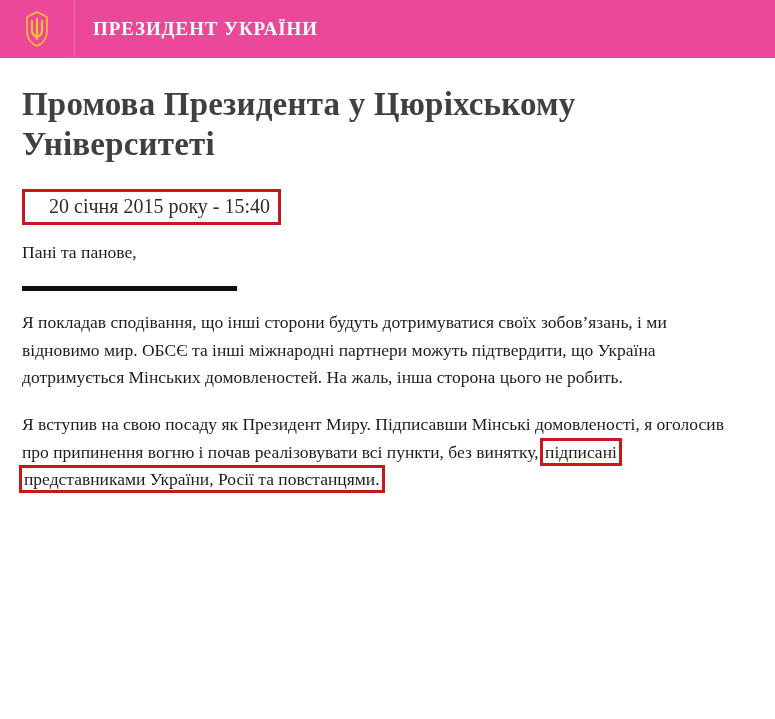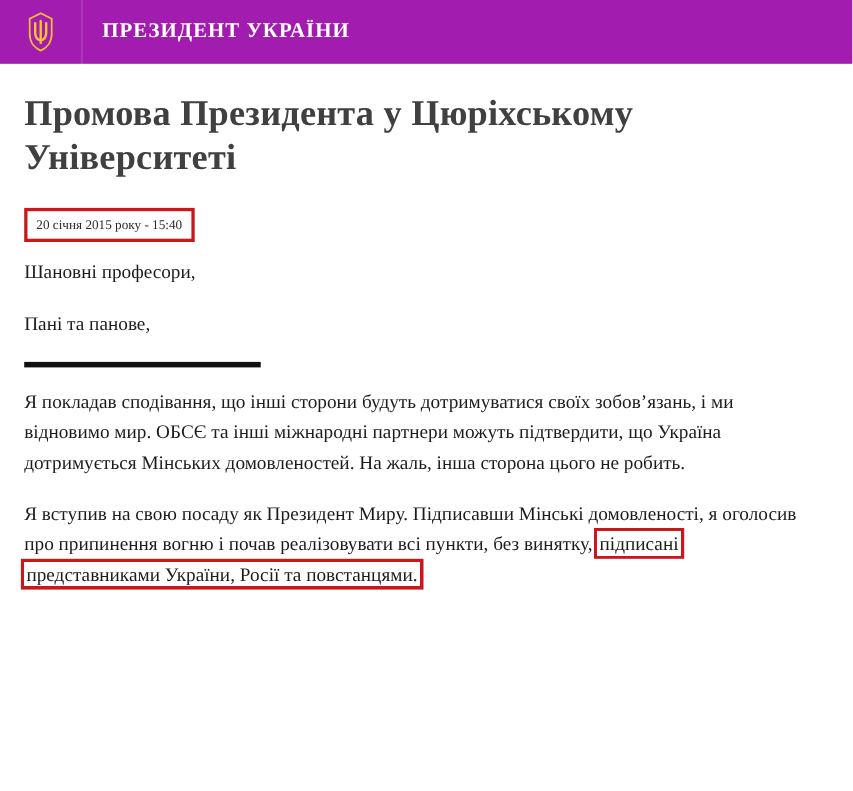--- a/index.html
+++ b/index.html
@@ -12,21 +12,21 @@
     background: #ffffff;
     font-family: "Liberation Serif", serif;
     color: #1a1a1a;
     overflow: hidden;
     position: relative;
   }
 
   
   .header-bar {
     height: 58px;
-    background: #a21caf;
+    background: #ec4899;
     display: flex;
     align-items: center;
     padding: 0 0 0 0;
     position: relative;
   }
   .emblem-wrap {
     width: 74px;
     height: 58px;
     display: flex;
     align-items: center;
@@ -78,23 +78,24 @@
   }
   .hl-box {
     position: relative;
     display: inline-block;
     border: 3px solid #c8181b;
     padding: 3px 8px 4px 8px;
     box-sizing: border-box;
   }
   .date-text {
     font-family: "Liberation Serif", serif;
-    font-size: 12px;
+    font-size: 20px;
     color: #2c2c2c;
     white-space: nowrap;
+    margin-left: 16px;
   }
 
   p.para {
     font-family: "Liberation Serif", serif;
     font-size: 17.5px;
     line-height: 1.58;
     color: #1c1c1c;
     margin: 0 0 19px 0;
     max-width: 718px;
   }
@@ -136,21 +137,20 @@
 <div class="content">
 
   <h1 class="page-title">Промова Президента у Цюріхському Університеті</h1>
 
   <div class="date-row">
     <span class="hl-box">
       <span class="date-text">20 січня 2015 року - 15:40</span>
     </span>
   </div>
 
-  <p class="para salut">Шановні професори,</p>
   <p class="para salut">Пані та панове,</p>
 
   <div class="rule"></div>
 
   <p class="para">Я покладав сподівання, що інші сторони будуть дотримуватися своїх зобов’язань, і ми відновимо мир. ОБСЄ та інші міжнародні партнери можуть підтвердити, що Україна дотримується Мінських домовленостей. На жаль, інша сторона цього не робить.</p>
 
   <p class="para">
     <span>Я вступив на свою посаду як Президент Миру. Підписавши Мінські домовленості, я оголосив про припинення вогню і почав реалізовувати всі пункти, без винятку,</span>
     <span class="mark">підписані представниками України, Росії та повстанцями.</span>
   </p>

